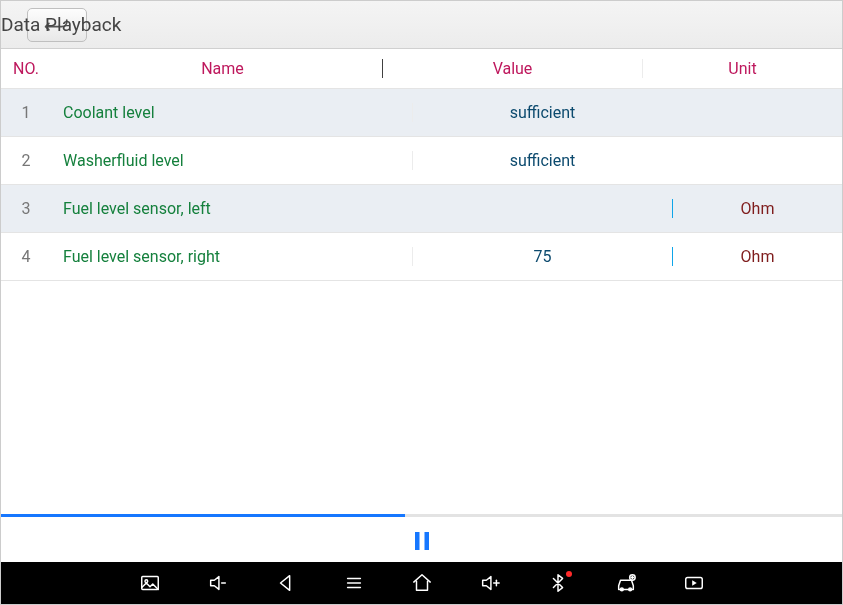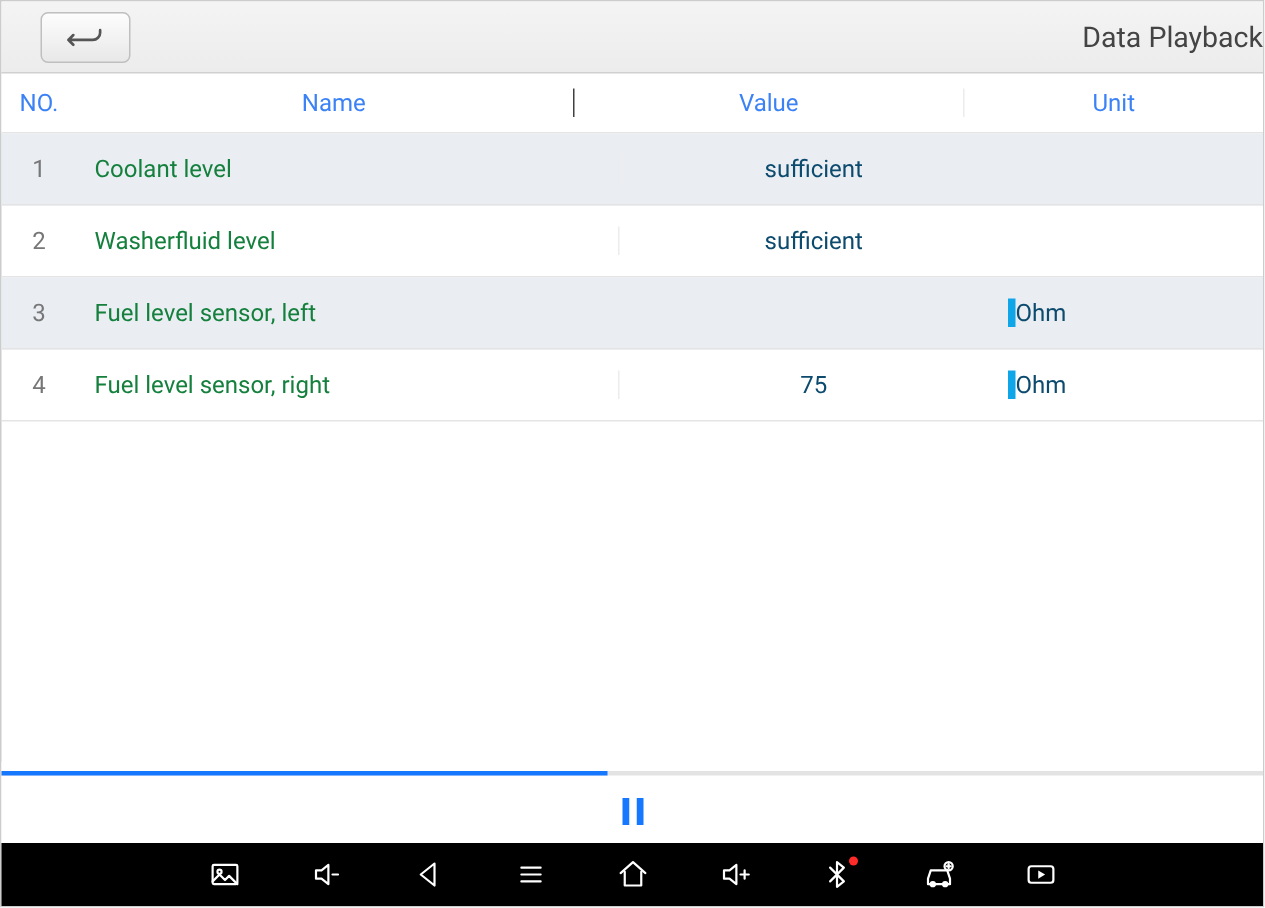--- a/index.html
+++ b/index.html
@@ -2,35 +2,35 @@
 <html><head>
 <meta charset="utf-8">
 <style>
   *{box-sizing:border-box;margin:0;padding:0;font-family:-apple-system,BlinkMacSystemFont,"Segoe UI",Roboto,"Helvetica Neue",Arial,sans-serif}
   html,body{width:843px;height:605px;overflow:hidden;background:#fff}
   .app{width:843px;height:605px;display:flex;flex-direction:column;border:1px solid #ccc}
 
   .titlebar{height:48px;background:linear-gradient(#f4f4f4,#ececec);border-bottom:1px solid #d0d0d0;display:flex;align-items:center;position:relative}
   .back-btn{margin-left:26px;width:60px;height:34px;border:1px solid #bfbfbf;border-radius:5px;background:linear-gradient(#fdfdfd,#e8e8e8);display:flex;align-items:center;justify-content:center;cursor:pointer}
   .back-btn svg{width:26px;height:20px;fill:none;stroke:#555;stroke-width:2.2;stroke-linecap:round;stroke-linejoin:round}
-  .title{position:absolute;left:0;right:0;text-align:right;font-size:19px;color:#444;pointer-events:none}
+  .title{position:absolute;left:0;right:0;text-align:left;font-size:19px;color:#444;pointer-events:none}
 
-  .header-row{height:40px;display:flex;align-items:center;background:#fff;border-bottom:1px solid #e4e4e4;font-size:16px;color:#3b82f6}
+  .header-row{height:40px;display:flex;align-items:center;background:#fff;border-bottom:1px solid #e4e4e4;font-size:16px;color:#be185d}
   .col-no{width:50px;text-align:center}
   .col-name{flex:1;padding-left:12px;text-align:center}
   .col-value{width:260px;text-align:center;border-left:1px solid #404040}
   .col-unit{width:200px;text-align:center;border-left:1px solid #ececec}
 
   .rows{flex:1;overflow:hidden}
   .row{height:48px;display:flex;align-items:center;border-bottom:1px solid #e4e4e4;font-size:16px}
   .row.even{background:#eaeef3}
   .r-no{width:50px;text-align:center;color:#777}
   .r-name{flex:1;padding-left:12px;color:#15803d}
   .r-value{width:260px;text-align:center;color:#0c4a6e;border-left:1px solid #ececec}
-  .r-unit{width:170px;text-align:left;color:#0c4a6e;border-left:5px solid #0ea5e9}
+  .r-unit{width:170px;text-align:center;color:#7f1d1d;border-left:1px solid #0ea5e9}
 
   .playback{height:54px;background:#fff;display:flex;flex-direction:column;justify-content:center}
   .progress-track{height:3px;background:#e3e3e3;width:100%;position:relative}
   .progress-fill{height:3px;background:#1677ff;position:absolute;left:0;top:0}
   .play-ctrl{display:flex;justify-content:center;margin-top:12px}
   .pause-btn{cursor:pointer}
   .pause-btn svg{width:24px;height:24px;fill:#1677ff}
 
   .navbar{height:42px;background:#000;display:flex;align-items:center;justify-content:center;gap:44px}
   .nav-item{width:24px;height:24px;display:flex;align-items:center;justify-content:center;cursor:pointer;position:relative}

